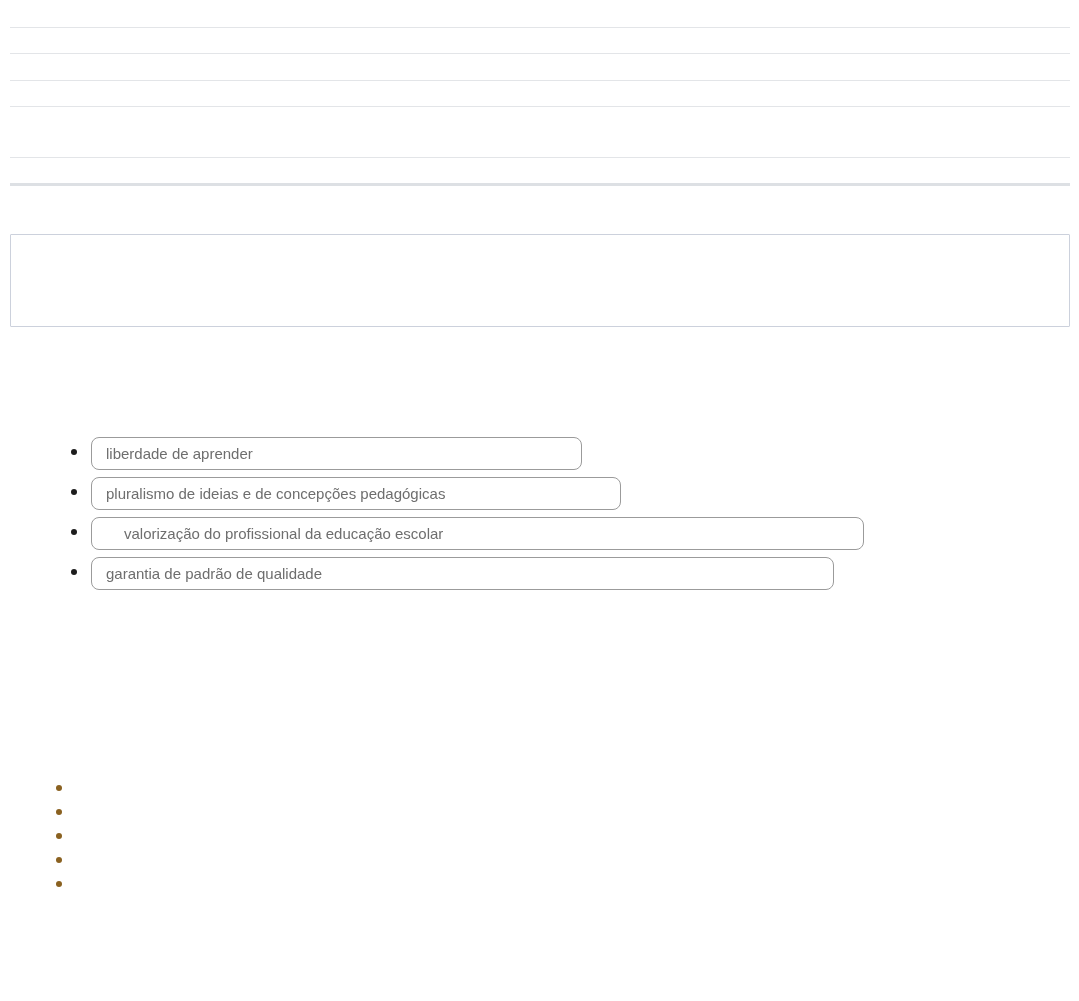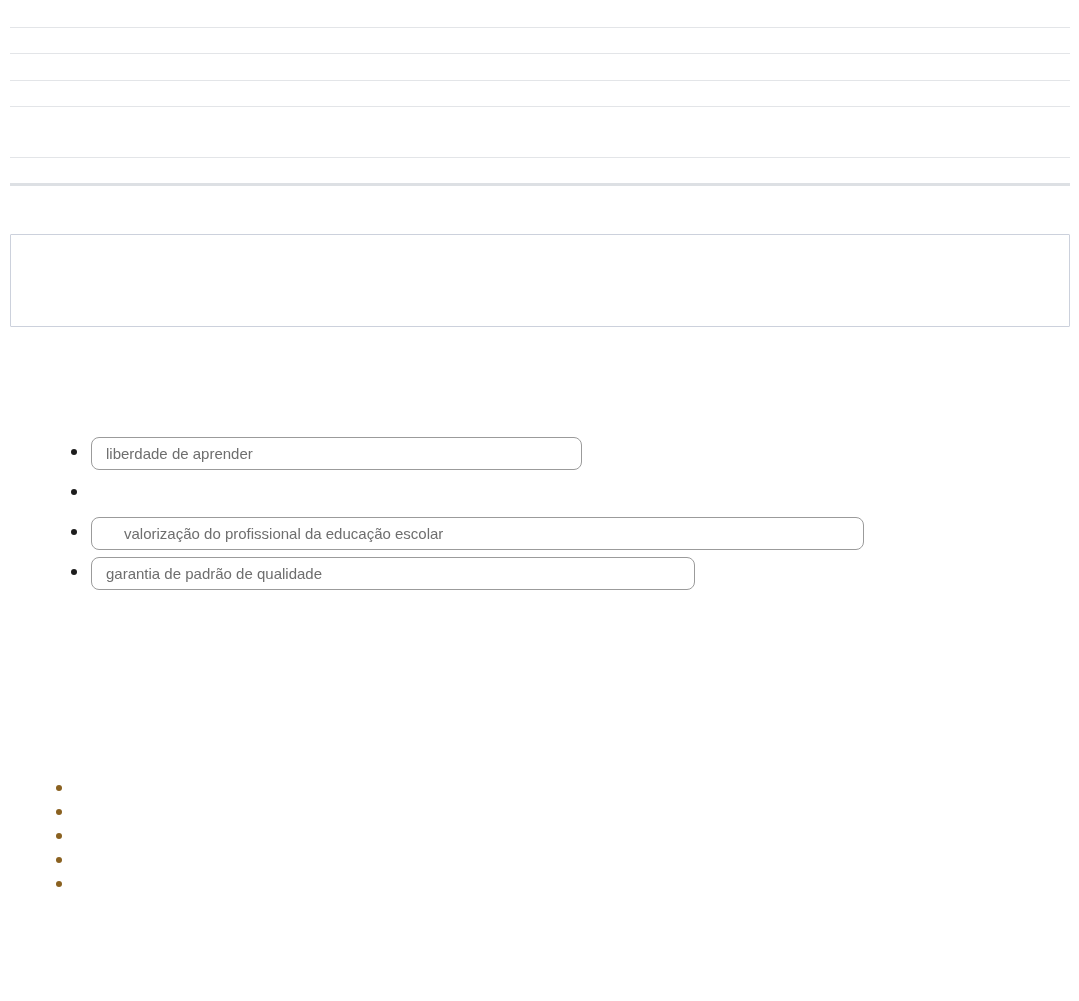--- a/index.html
+++ b/index.html
@@ -147,30 +147,33 @@
 
 <ul class="pill-list">
   <li class="pill-item">
     <span class="pill-bullet"></span>
     <div class="pill" style="width:491px;">
       <span class="pill-text">liberdade de aprender</span>
     </div>
   </li>
   <li class="pill-item">
     <span class="pill-bullet"></span>
+    <div class="pill" style="width:530px;">
+      <span class="pill-text">pluralismo de ideias e de concepções pedagógicas</span>
+    </div>
   </li>
   <li class="pill-item">
     <span class="pill-bullet"></span>
     <div class="pill" style="width:773px;padding-left:32px;">
       <span class="pill-text">valorização do profissional da educação escolar</span>
     </div>
   </li>
   <li class="pill-item">
     <span class="pill-bullet"></span>
-    <div class="pill" style="width:604px;text-align:center;">
+    <div class="pill" style="width:743px;text-align:center;">
       <span class="pill-text">garantia de padrão de qualidade</span>
     </div>
   </li>
 </ul>
 
 <ul class="empty-list">
   <li class="empty-item">
     <span class="empty-bullet"></span>
     <span class="empty-text"></span>
   </li>

